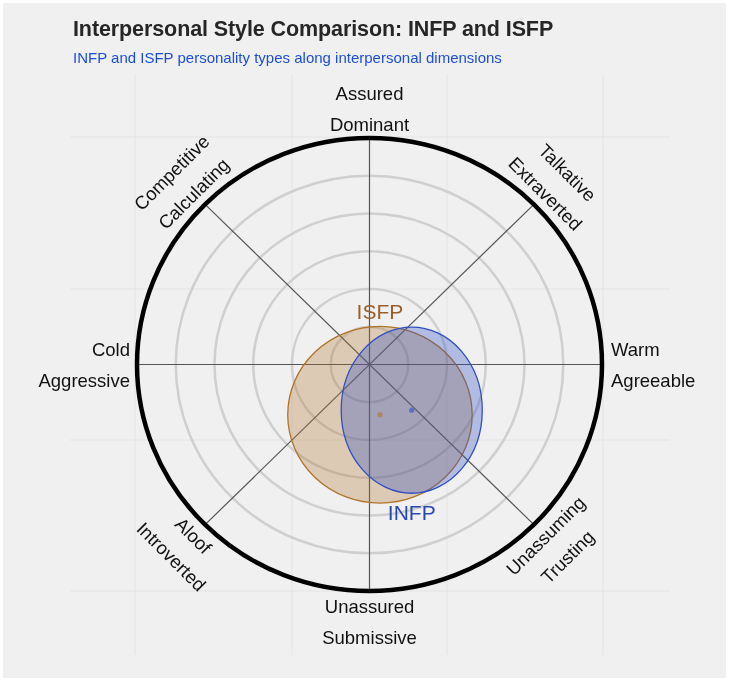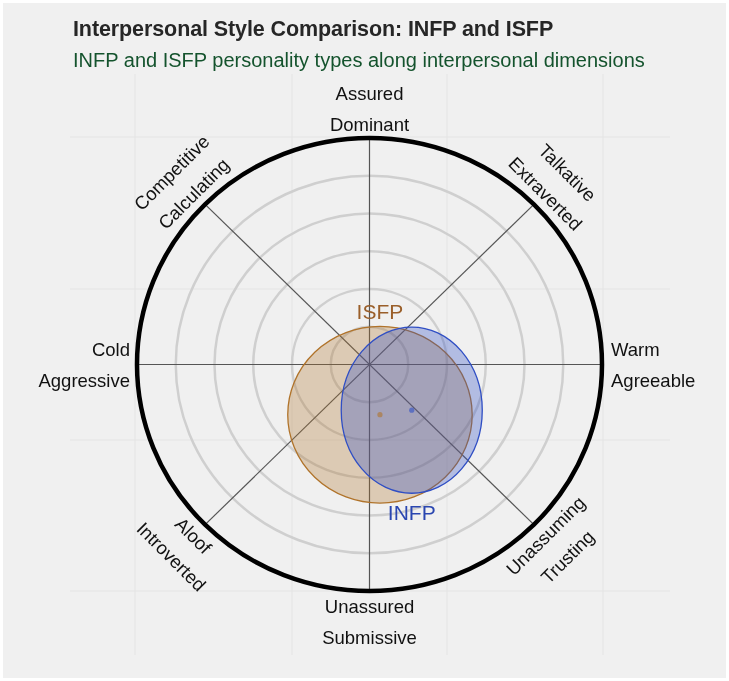--- a/index.html
+++ b/index.html
@@ -1,19 +1,19 @@
 <!DOCTYPE html>
 <html><head>
 <meta charset="utf-8">
 <style>
   html, body { margin: 0; padding: 0; background: #ffffff; }
   body { width: 729px; height: 681px; overflow: hidden; position: relative; font-family: "Liberation Sans", "DejaVu Sans", sans-serif; }
   .figure { position: absolute; left: 3px; top: 3px; width: 723px; height: 675px; background: #f0f0f0; }
   .title { position: absolute; left: 70px; top: 14px; font-size: 21.5px; font-weight: bold; color: #262626; white-space: nowrap; letter-spacing: -0.1px; }
-  .subtitle { position: absolute; left: 70px; top: 46px; font-size: 20px; color: #14532d; white-space: nowrap; }
+  .subtitle { position: absolute; left: 70px; top: 46px; font-size: 15px; color: #1d4ed8; white-space: nowrap; }
   svg.chart { position: absolute; left: 0; top: 0; }
   svg text { font-family: "Liberation Sans", "DejaVu Sans", sans-serif; }
 </style>
 </head>
 <body>
 
 <div class="figure">
   <div class="title">Interpersonal Style Comparison: INFP and ISFP</div>
   <div class="subtitle">INFP and ISFP personality types along interpersonal dimensions</div>
 </div>

